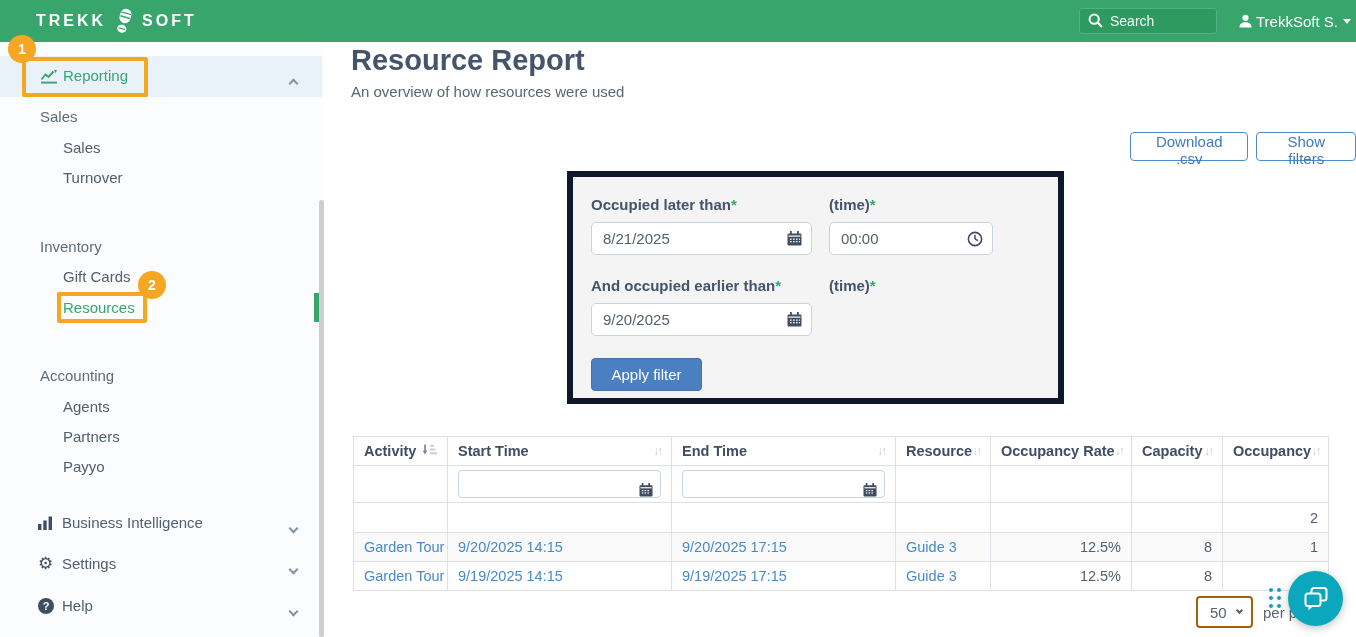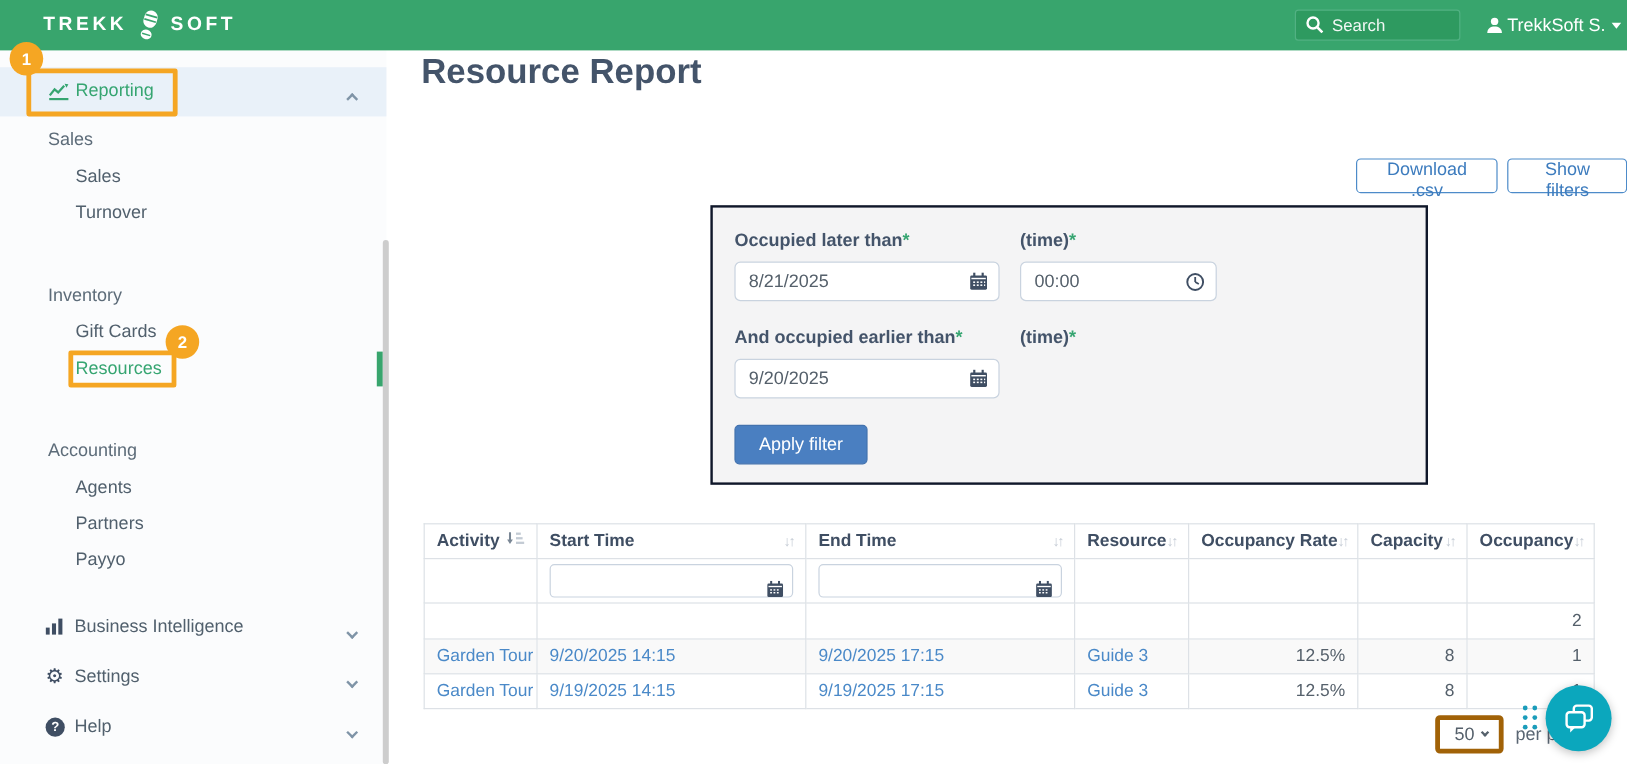--- a/index.html
+++ b/index.html
@@ -50,21 +50,21 @@
   .ann-badge2 { left:138px; top:271px; }
 
   
   .page-title { position:absolute; left:351px; top:44px; font-size:29px; font-weight:bold; color:#44546a; }
   .page-subtitle { position:absolute; left:351px; top:83px; font-size:15px; color:#5a6673; }
   .top-actions { position:absolute; left:1130px; top:132px; display:flex; gap:8px; }
   .btn-outline { height:29px; background:#fff; border:1px solid #4d8bc9; border-radius:4px; color:#3d7cbe;
           font-size:15px; padding:0 12px; font-family:"Liberation Sans",sans-serif; cursor:pointer; }
 
   
-  .filter-panel { position:absolute; left:592px; top:171px; width:598px; height:233px; background:#f4f4f5; border:2px solid #0f172a; }
+  .filter-panel { position:absolute; left:567px; top:171px; width:497px; height:233px; background:#f4f4f5; border:6px solid #0f172a; }
   .fp-label { position:absolute; font-size:15px; font-weight:bold; color:#44546a; }
   .fp-label .req { color:#36a571; }
   .fp-input { position:absolute; height:33px; }
   .fp-input input { width:100%; height:100%; border:1px solid #c9d3df; border-radius:5px; background:#fff;
           font-size:15px; color:#55606b; padding:0 32px 0 11px; font-family:"Liberation Sans",sans-serif; outline:none; }
   .fp-ic { position:absolute; right:10px; top:9px; }
   .btn-apply { position:absolute; left:18px; top:181px; width:111px; height:33px; background:#4a7fc1; border:1px solid #4372ae;
           border-radius:4px; color:#fff; font-size:15px; font-family:"Liberation Sans",sans-serif; cursor:pointer; }
 
   
@@ -79,21 +79,21 @@
   tr.data-row td { height:29px; }
   tr.data-row.striped td { background:#f9f9f9; }
   .num { text-align:right; }
   a.tlink { color:#4a89c8; text-decoration:none; cursor:pointer; }
   .cell-input { position:relative; width:100%; height:28px; }
   .cell-input input { width:100%; height:100%; border:1px solid #c9d3df; border-radius:4px; background:#fff;
           padding:0 30px 0 8px; font-size:14px; font-family:"Liberation Sans",sans-serif; outline:none; }
   .cell-input .fp-ic { top:7px; right:8px; }
 
   
-  .per-page-select { position:absolute; left:1196px; top:596px; width:57px; height:32px; border:4px solid #a16207;
+  .per-page-select { position:absolute; left:1196px; top:596px; width:57px; height:32px; border:2px solid #a16207;
           border-radius:4px; background:#fff; display:flex; align-items:center; justify-content:space-between;
           padding:0 9px 0 12px; font-size:15px; color:#55606b; cursor:pointer; }
   .per-page-select .chev { border-color:#55606b; width:5px; height:5px; margin-top:-3px; }
   .per-page-label { position:absolute; left:1263px; top:604px; font-size:15px; color:#5a6673; }
   .dots-grid { position:absolute; left:1269px; top:588px; display:grid; grid-template-columns:4px 4px; grid-gap:4px; cursor:grab; z-index:6; }
   .dots-grid i { width:4px; height:4px; border-radius:50%; background:#1a9cba; }
   .chat-bubble { position:absolute; left:1288px; top:571px; width:55px; height:55px; border-radius:50%;
           background:#0ba7bd; z-index:7; display:flex; align-items:center; justify-content:center;
           box-shadow:0 2px 8px rgba(0,0,0,.25); cursor:pointer; }
 
@@ -217,20 +217,21 @@
 
   <div class="green-indicator"></div>
   <div class="scroll-thumb"></div>
 
   <div class="ann-rect ann-rect1"></div>
   <div class="ann-badge ann-badge1">1</div>
   <div class="ann-rect ann-rect2"></div>
   <div class="ann-badge ann-badge2">2</div>
 
   <div class="page-title">Resource Report</div>
+  <div class="page-subtitle">An overview of how resources were used</div>
 
   <div class="top-actions">
     <button class="btn-outline">Download .csv</button>
     <button class="btn-outline">Show filters</button>
   </div>
 
   <div class="filter-panel">
     <div class="fp-label" style="left:18px; top:19px;">
       <span>Occupied later than</span><span class="req">*</span>
     </div>

